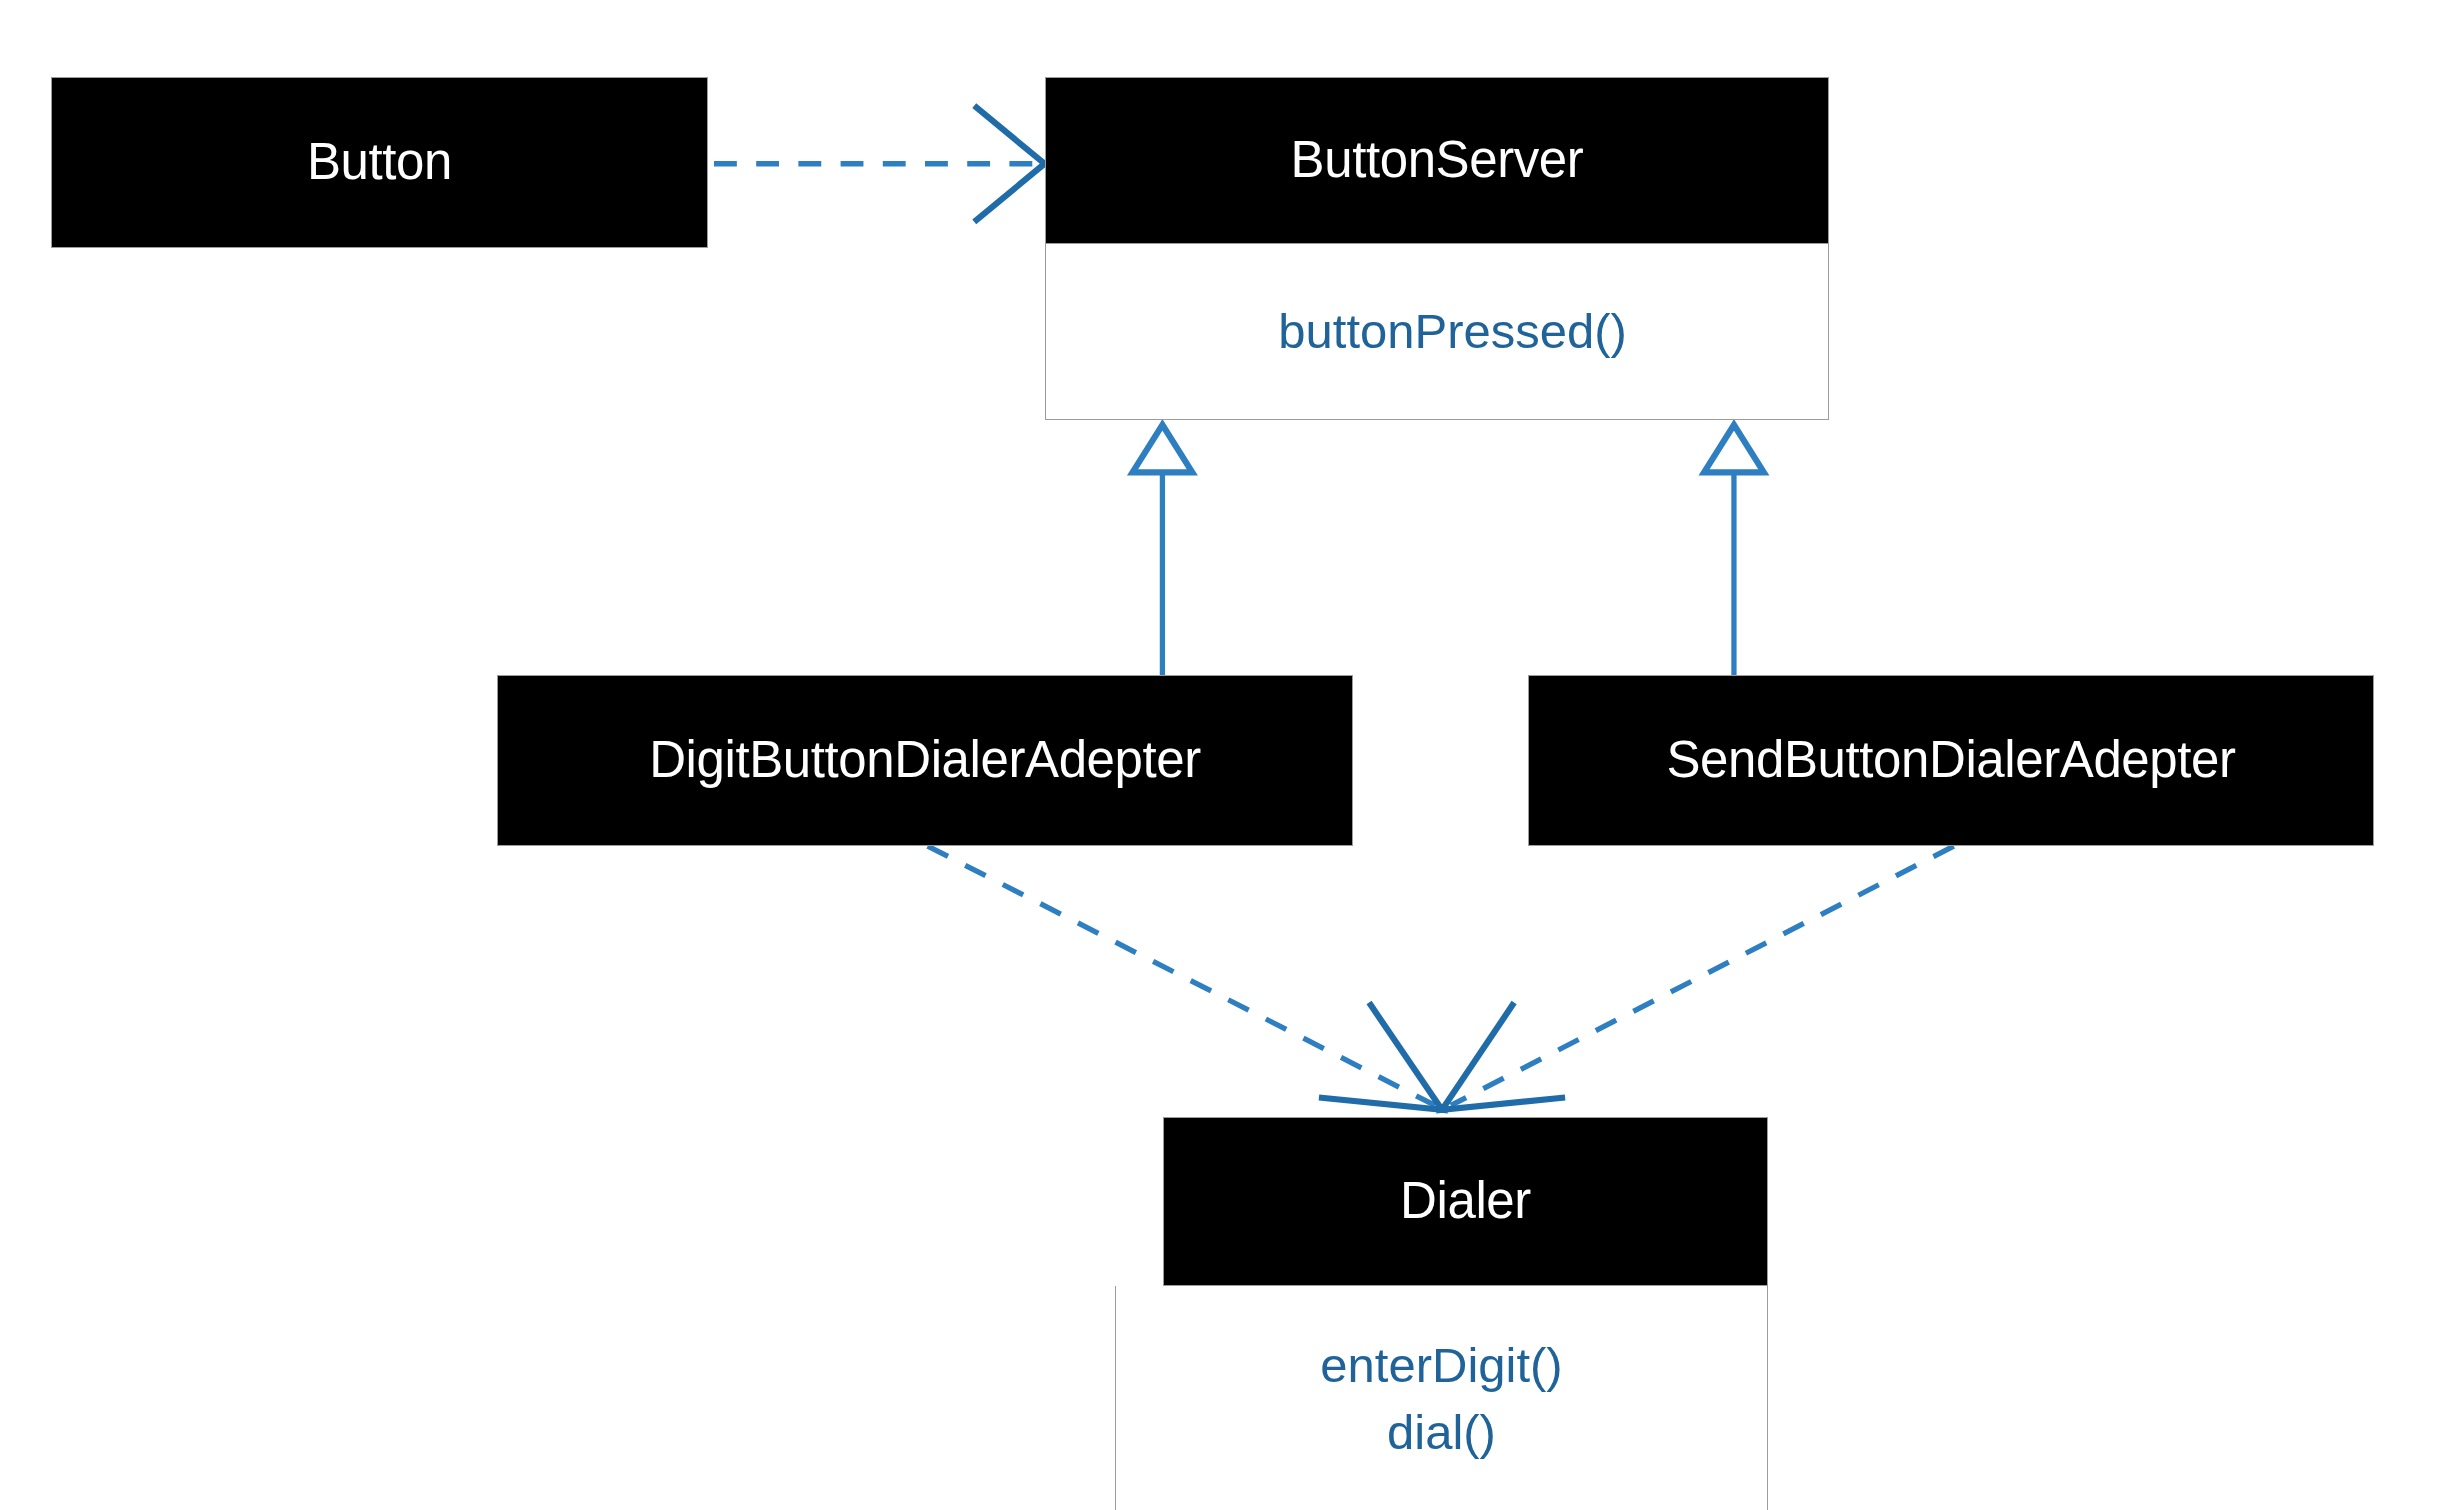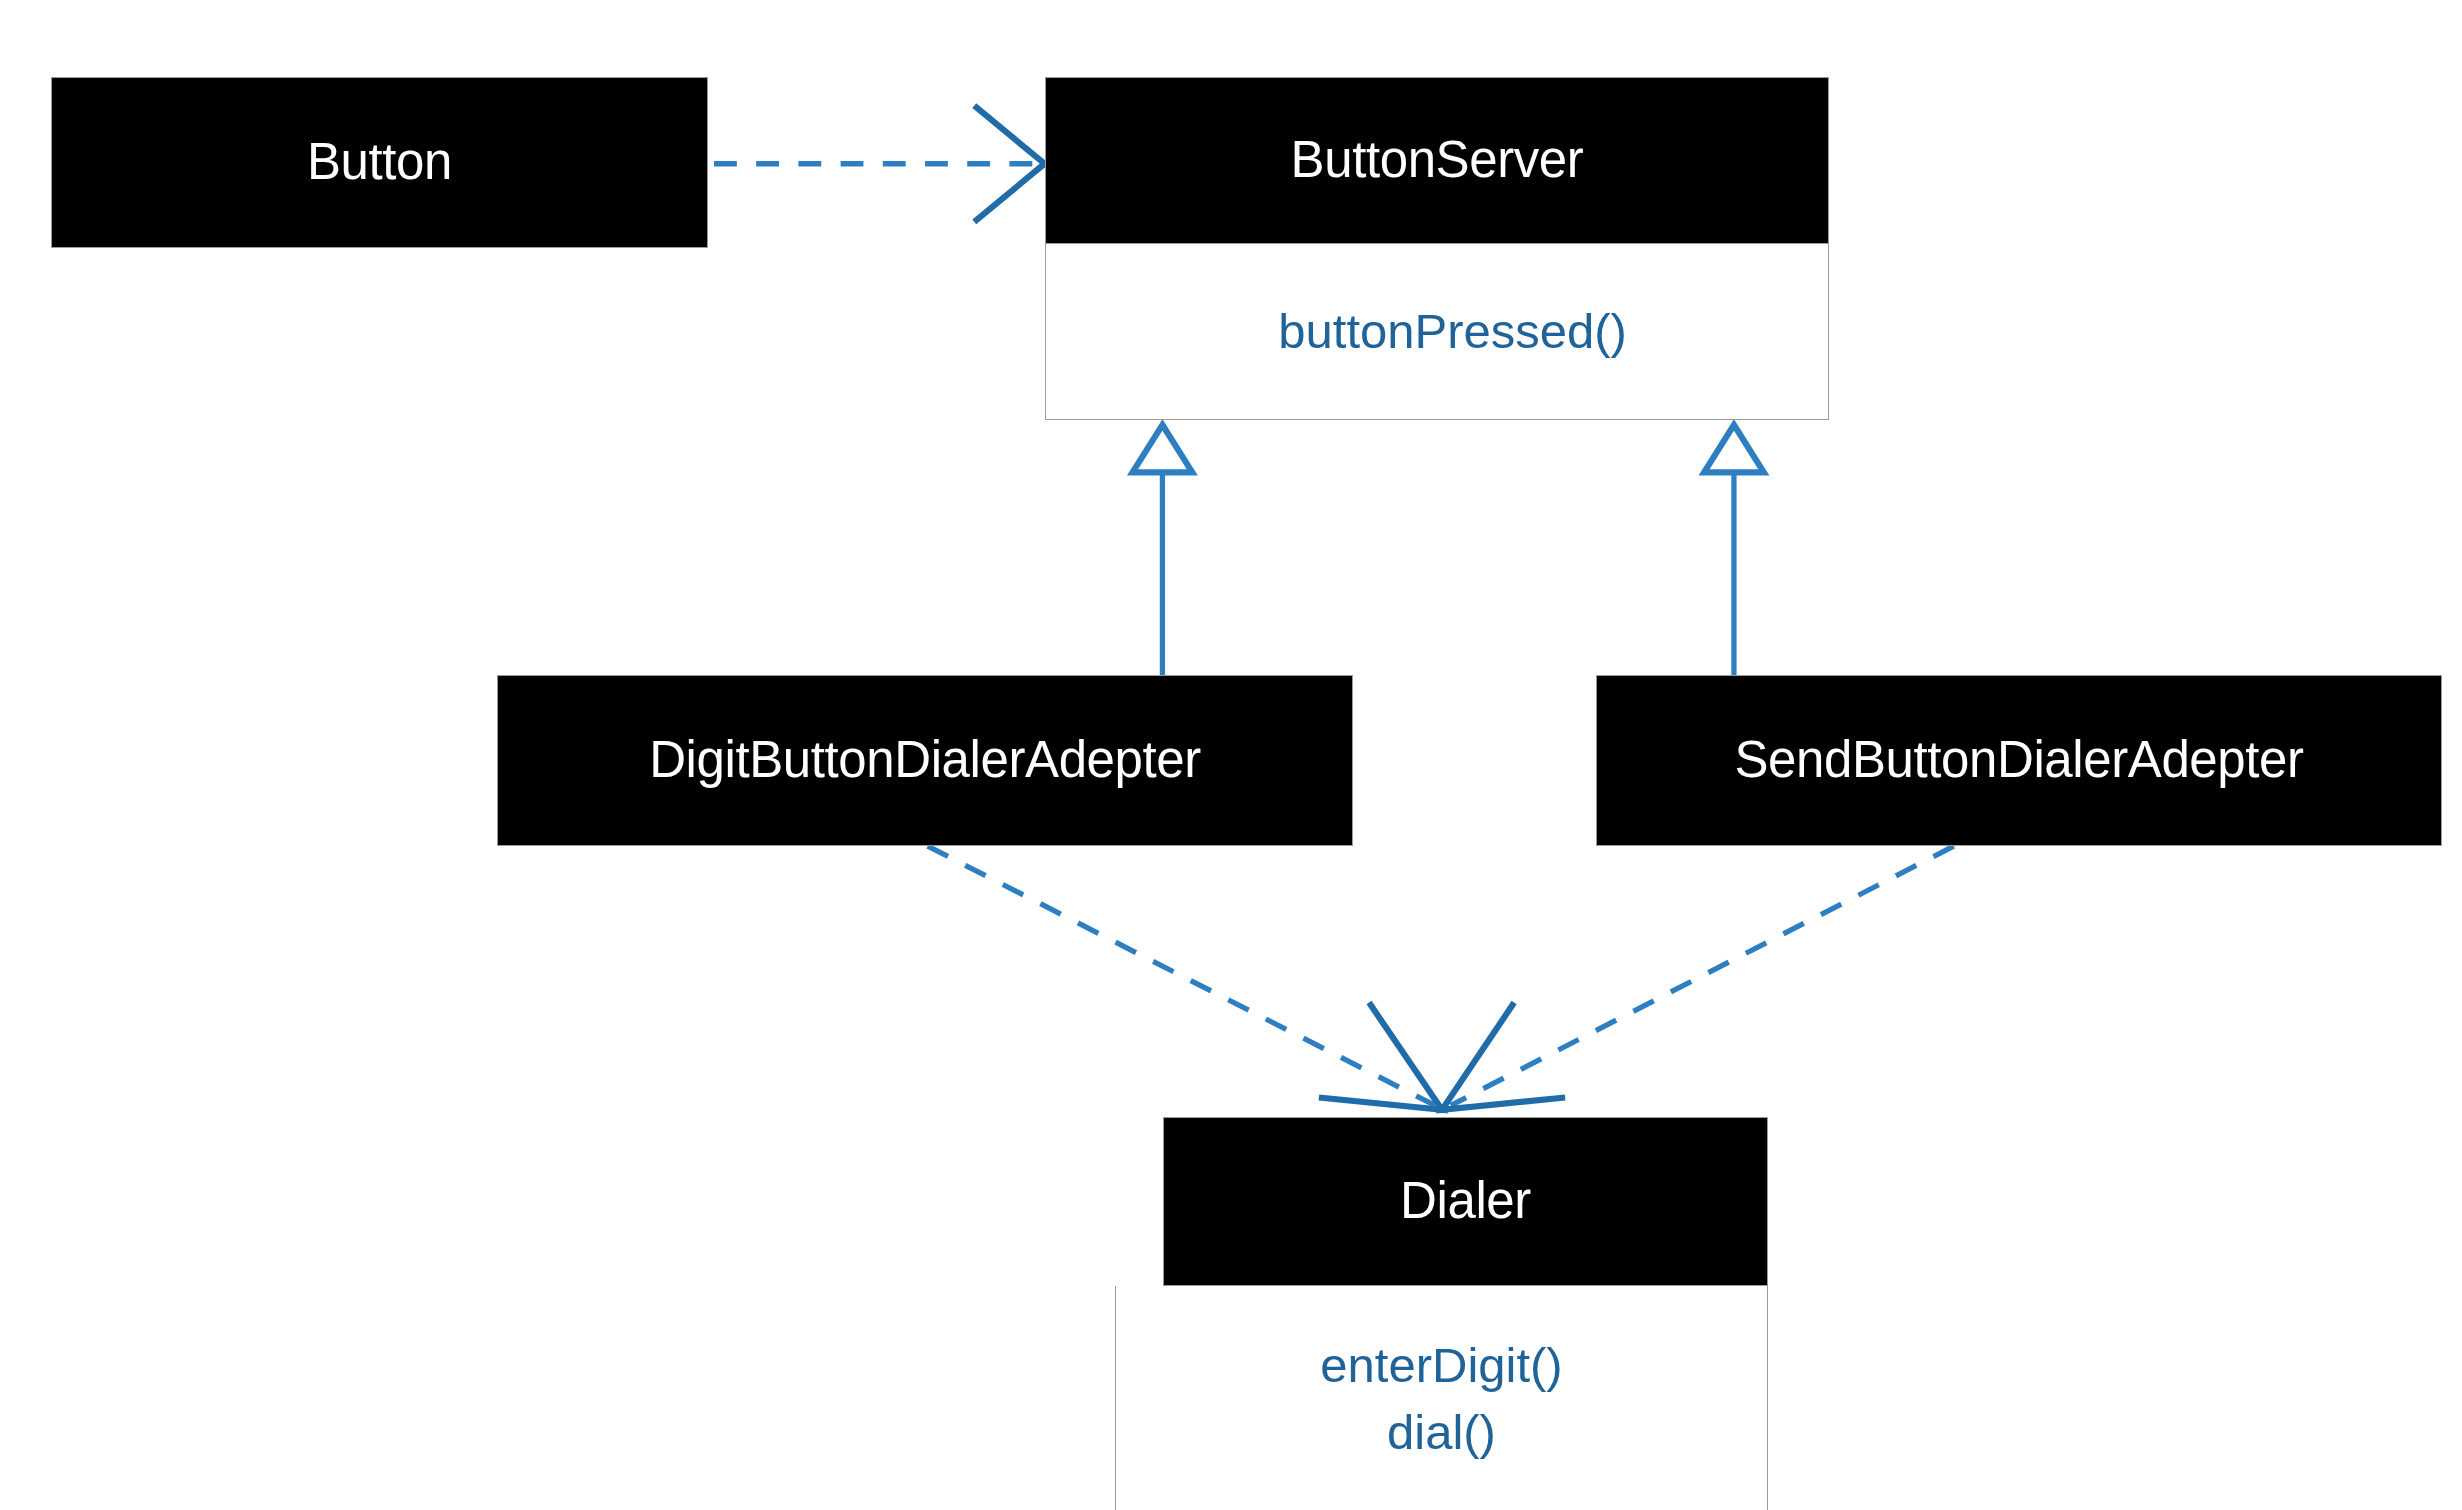--- a/index.html
+++ b/index.html
@@ -139,21 +139,21 @@
     <div class="uml-header" style="height:167px;">ButtonServer</div>
     <div class="uml-body" style="height:176px;padding-left:40px;">
       <span class="op">buttonPressed()</span>
     </div>
   </div>
 
   <div class="uml-class simple" style="left:497px; top:675px; width:856px; height:205px;">
     <div class="uml-header" style="height:171px;">DigitButtonDialerAdepter</div>
   </div>
 
-  <div class="uml-class simple" style="left:1596px; top:675px; width:846px; height:171px;">
+  <div class="uml-class simple" style="left:1528px; top:675px; width:846px; height:171px;">
     <div class="uml-header" style="height:171px;">SendButtonDialerAdepter</div>
   </div>
 
   <div class="uml-class" style="left:1115px; top:1117px; width:653px; height:354px;">
     <div class="uml-header" style="height:169px;margin-left:48px;">Dialer</div>
     <div class="uml-body" style="height:226px;">
       <span class="op">enterDigit()</span>
       <span class="op">dial()</span>
     </div>
   </div>

